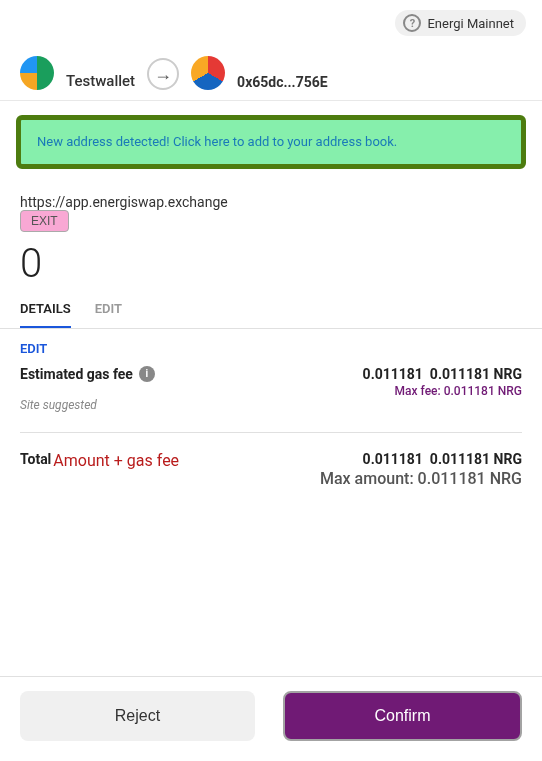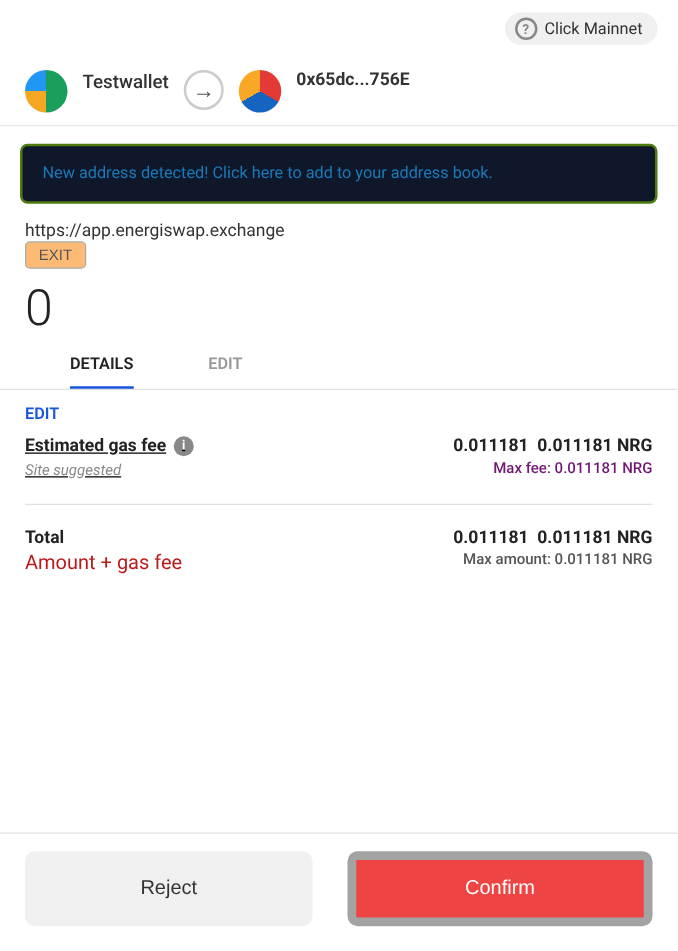--- a/index.html
+++ b/index.html
@@ -45,21 +45,21 @@
       display: flex;
       align-items: center;
       justify-content: center;
       font-size: 11px;
       color: #888;
       font-weight: bold;
     }
     
     .wallet-row {
       display: flex;
-      align-items: flex-start;
+      align-items: flex-end;
       padding: 10px 20px;
       gap: 12px;
       border-bottom: 1px solid #e8e8e8;
     }
     .wallet-avatar {
       width: 34px;
       height: 34px;
       border-radius: 50%;
       background: conic-gradient(#1a9e5c 0deg 180deg, #f5a623 180deg 270deg, #2196f3 270deg 360deg);
       flex-shrink: 0;
@@ -87,23 +87,23 @@
       background: conic-gradient(#e53935 0deg 120deg, #1565c0 120deg 240deg, #f9a825 240deg 360deg);
       flex-shrink: 0;
     }
     .dest-address {
       font-size: 14px;
       color: #333;
       font-weight: bold;
     }
     
     .notice-banner {
-      margin: 14px 16px 0 16px;
-      background: #0f172a;
-      border: 2px solid #4d7c0f;
+      margin: 14px 16px 11px 16px;
+      background: #86efac;
+      border: 5px solid #4d7c0f;
       border-radius: 6px;
       padding: 12px 16px;
       font-size: 13px;
       color: #1a7ab8;
       line-height: 1.5;
     }
     
     .url-section {
       padding: 14px 20px 0 20px;
     }
@@ -112,21 +112,21 @@
       color: #333;
     }
     .exit-button {
       display: inline-block;
       border: 1px solid #aaa;
       border-radius: 4px;
       padding: 3px 10px;
       font-size: 12px;
       color: #555;
       cursor: pointer;
-      background: #fdba74;
+      background: #f9a8d4;
     }
     .amount-display {
       font-size: 40px;
       font-weight: 300;
       color: #222;
       padding: 8px 20px 0 20px;
     }
     
     .tabs {
       display: flex;
@@ -134,21 +134,20 @@
       border-bottom: 1px solid #e0e0e0;
       gap: 24px;
     }
     .tab {
       font-size: 13px;
       font-weight: 600;
       padding-bottom: 10px;
       cursor: pointer;
       color: #999;
       border-bottom: 2px solid transparent;
-      margin-left: 36px;
     }
     .tab.active {
       color: #222;
       border-bottom: 2px solid #1a56db;
     }
     
     .details-section {
       padding: 0 20px;
       flex: 1;
     }
@@ -165,22 +164,21 @@
     }
     .fee-row {
       display: flex;
       justify-content: space-between;
       align-items: flex-start;
       padding: 6px 0;
     }
     .fee-left {
       display: flex;
       flex-direction: column;
-      gap: 4px;
-      text-decoration: underline;
+      gap: 16px;
     }
     .fee-label {
       font-size: 14px;
       font-weight: 700;
       color: #222;
       display: flex;
       align-items: center;
       gap: 6px;
     }
     .info-icon {
@@ -227,21 +225,20 @@
       margin: 14px 0;
     }
     .total-row {
       display: flex;
       justify-content: space-between;
       align-items: flex-start;
       padding: 4px 0;
     }
     .total-left {
       display: flex;
-      flex-direction: column;
       gap: 2px;
     }
     .total-label {
       font-size: 14px;
       font-weight: 700;
       color: #222;
     }
     .total-sublabel {
       font-size: 16px;
       color: #b91c1c;
@@ -255,21 +252,21 @@
     .total-amount {
       font-size: 14px;
       color: #aaa;
     }
     .total-amount span {
       font-size: 14px;
       color: #222;
       font-weight: 700;
     }
     .total-max {
-      font-size: 12px;
+      font-size: 16px;
       color: #555;
       font-weight: 500;
     }
     
     .action-area {
       padding: 14px 20px 20px 20px;
       display: flex;
       gap: 28px;
       border-top: 1px solid #e0e0e0;
       margin-top: auto;
@@ -281,40 +278,40 @@
       border: none;
       border-radius: 8px;
       font-size: 16px;
       color: #333;
       cursor: pointer;
       font-weight: 500;
     }
     .confirm-btn {
       flex: 1;
       padding: 14px;
-      background: #ef4444;
-      border: 7px solid #a3a3a3;
+      background: #701a75;
+      border: 2px solid #a3a3a3;
       border-radius: 8px;
       font-size: 16px;
       color: #fff;
       cursor: pointer;
       font-weight: 500;
     }
   </style>
 </head>
 <body>
 
 <div class="container">
 
   <div class="top-bar">
     <div class="network-badge">
       <div class="help-icon">
         <span>?</span>
       </div>
-      <span>Click Mainnet</span>
+      <span>Energi Mainnet</span>
     </div>
   </div>
 
   <div class="wallet-row">
     <div class="wallet-avatar"></div>
     <span class="wallet-name">Testwallet</span>
     <div class="arrow-icon">
       <span>→</span>
     </div>
     <div class="dest-avatar"></div>

